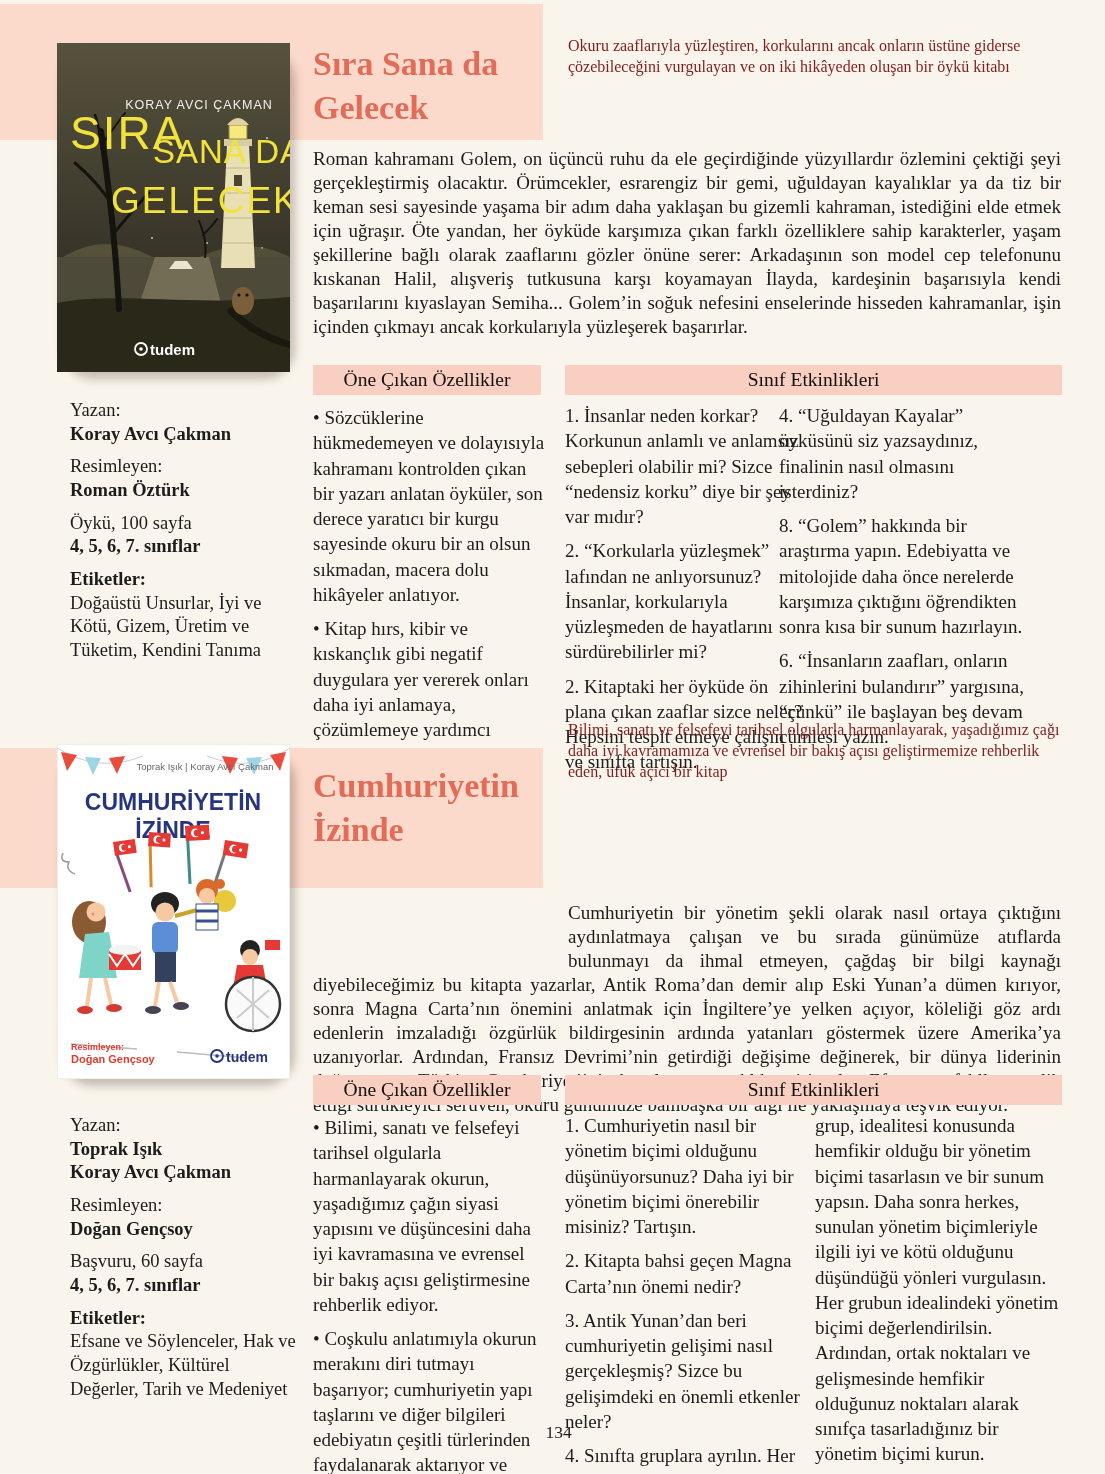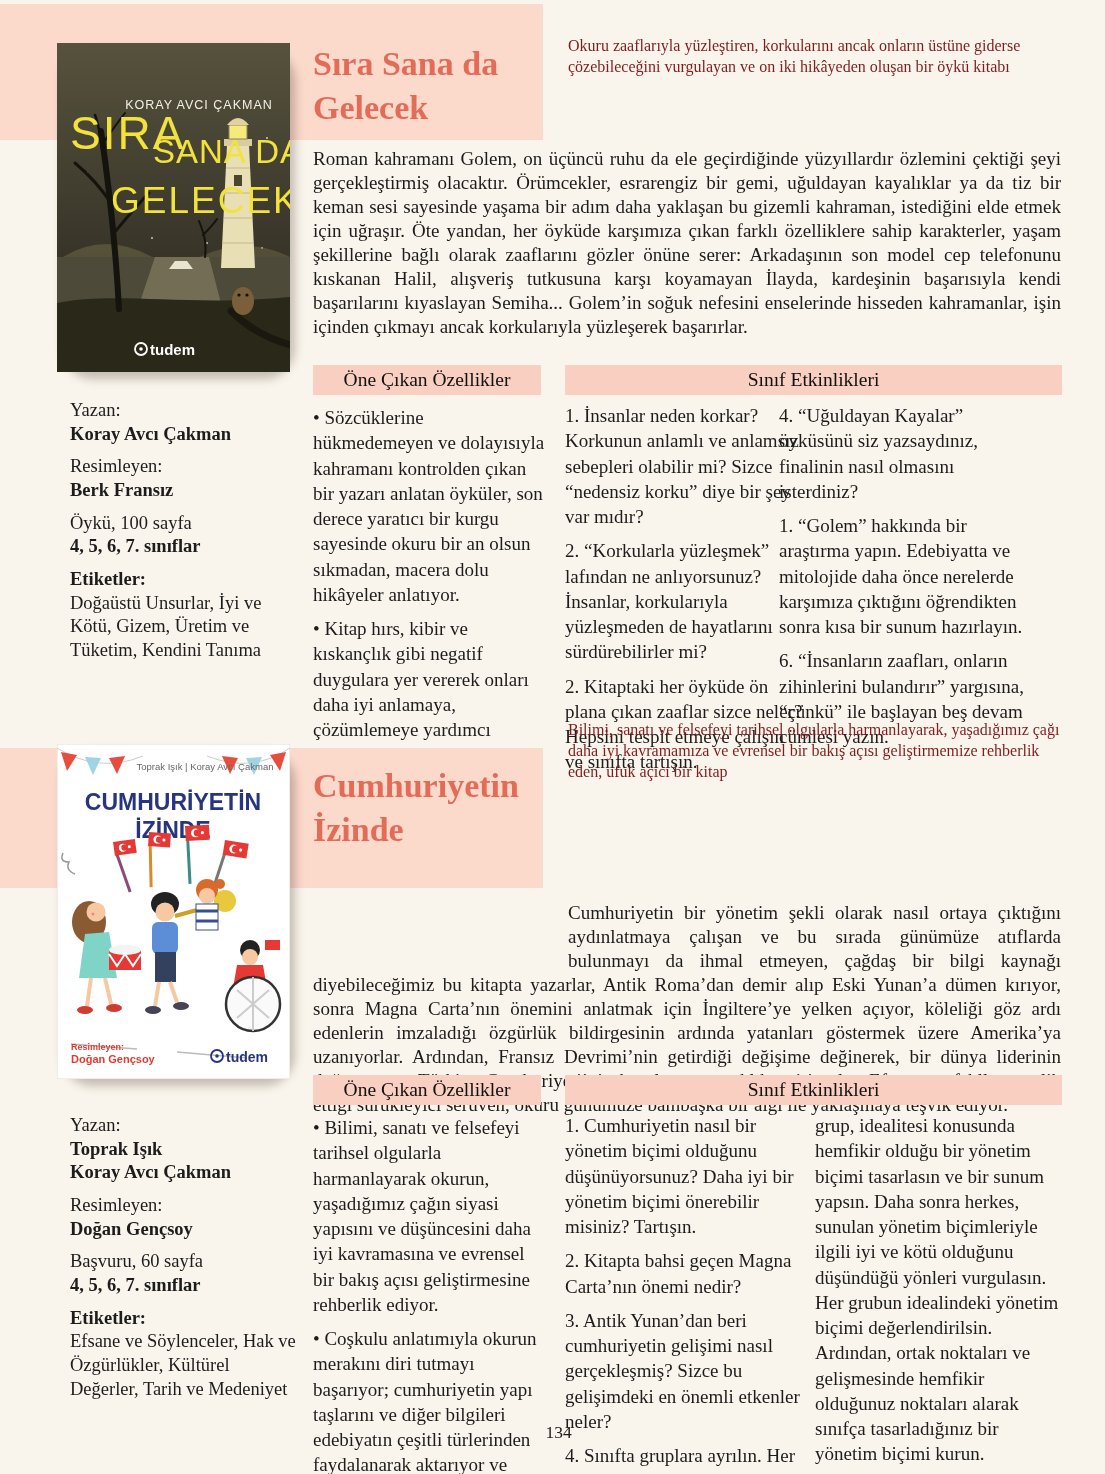--- a/index.html
+++ b/index.html
@@ -158,21 +158,21 @@
   <p class="summary s1">Okuru zaaflarıyla yüzleştiren, korkularını ancak onların üstüne giderse çözebileceğini vurgulayan ve on iki hikâyeden oluşan bir öykü kitabı</p>
   <p class="body-text d1">Roman kahramanı Golem, on üçüncü ruhu da ele geçirdiğinde yüzyıllardır özlemini çektiği şeyi gerçekleştirmiş olacaktır. Örümcekler, esrarengiz bir gemi, uğuldayan kayalıklar ya da tiz bir keman sesi sayesinde yaşama bir adım daha yaklaşan bu gizemli kahraman, istediğini elde etmek için uğraşır. Öte yandan, her öyküde karşımıza çıkan farklı özelliklere sahip karakterler, yaşam şekillerine bağlı olarak zaaflarını gözler önüne serer: Arkadaşının son model cep telefonunu kıskanan Halil, alışveriş tutkusuna karşı koyamayan İlayda, kardeşinin başarısıyla kendi başarılarını kıyaslayan Semiha... Golem’in soğuk nefesini enselerinde hisseden kahramanlar, işin içinden çıkmayı ancak korkularıyla yüzleşerek başarırlar.</p>
 
   <div class="info i1">
     <div class="grp">
       <div>Yazan:</div>
       <div class="b">Koray Avcı Çakman</div>
     </div>
     <div class="grp">
       <div>Resimleyen:</div>
-      <div class="b">Berk Fransız</div>
+      <div class="b">Roman Öztürk</div>
     </div>
     <div class="grp">
       <div>Öykü, 100 sayfa</div>
       <div class="b">4, 5, 6, 7. sınıflar</div>
     </div>
     <div class="grp">
       <div class="b">Etiketler:</div>
       <div>Doğaüstü Unsurlar, İyi ve Kötü, Gizem, Üretim ve Tüketim, Kendini Tanıma</div>
     </div>
   </div>
@@ -186,21 +186,21 @@
     <li>Kurgu içinde kurgu şeklinde ilerleyen kitap, insanın korkularıyla yüzleşmesinin önemini gösteriyor.</li>
   </ul>
 
   <div class="col act1a">
     <p>1. İnsanlar neden korkar? Korkunun anlamlı ve anlamsız sebepleri olabilir mi? Sizce “nedensiz korku” diye bir şey var mıdır?</p>
     <p>2. “Korkularla yüzleşmek” lafından ne anlıyorsunuz? İnsanlar, korkularıyla yüzleşmeden de hayatlarını sürdürebilirler mi?</p>
     <p>2. Kitaptaki her öyküde ön plana çıkan zaaflar sizce neler? Hepsini tespit etmeye çalışın ve sınıfta tartışın.</p>
   </div>
   <div class="col act1b">
     <p>4. “Uğuldayan Kayalar” öyküsünü siz yazsaydınız, finalinin nasıl olmasını isterdiniz?</p>
-    <p>1. “Golem” hakkında bir araştırma yapın. Edebiyatta ve mitolojide daha önce nerelerde karşımıza çıktığını öğrendikten sonra kısa bir sunum hazırlayın.</p>
+    <p>8. “Golem” hakkında bir araştırma yapın. Edebiyatta ve mitolojide daha önce nerelerde karşımıza çıktığını öğrendikten sonra kısa bir sunum hazırlayın.</p>
     <p>6. “İnsanların zaafları, onların zihinlerini bulandırır” yargısına, “çünkü” ile başlayan beş devam cümlesi yazın.</p>
   </div>
 
   <div class="band b2"></div>
 
   <div class="cover c2">
     <svg viewBox="0 0 233 335" width="233" height="335">
       <rect x="0" y="0" width="233" height="335" fill="#ffffff" stroke="#e2ddd4" stroke-width="1"></rect>
       <g>
         <path d="M0,4 Q42,30 86,12" stroke="#cccccc" stroke-width="1" fill="none"></path>

